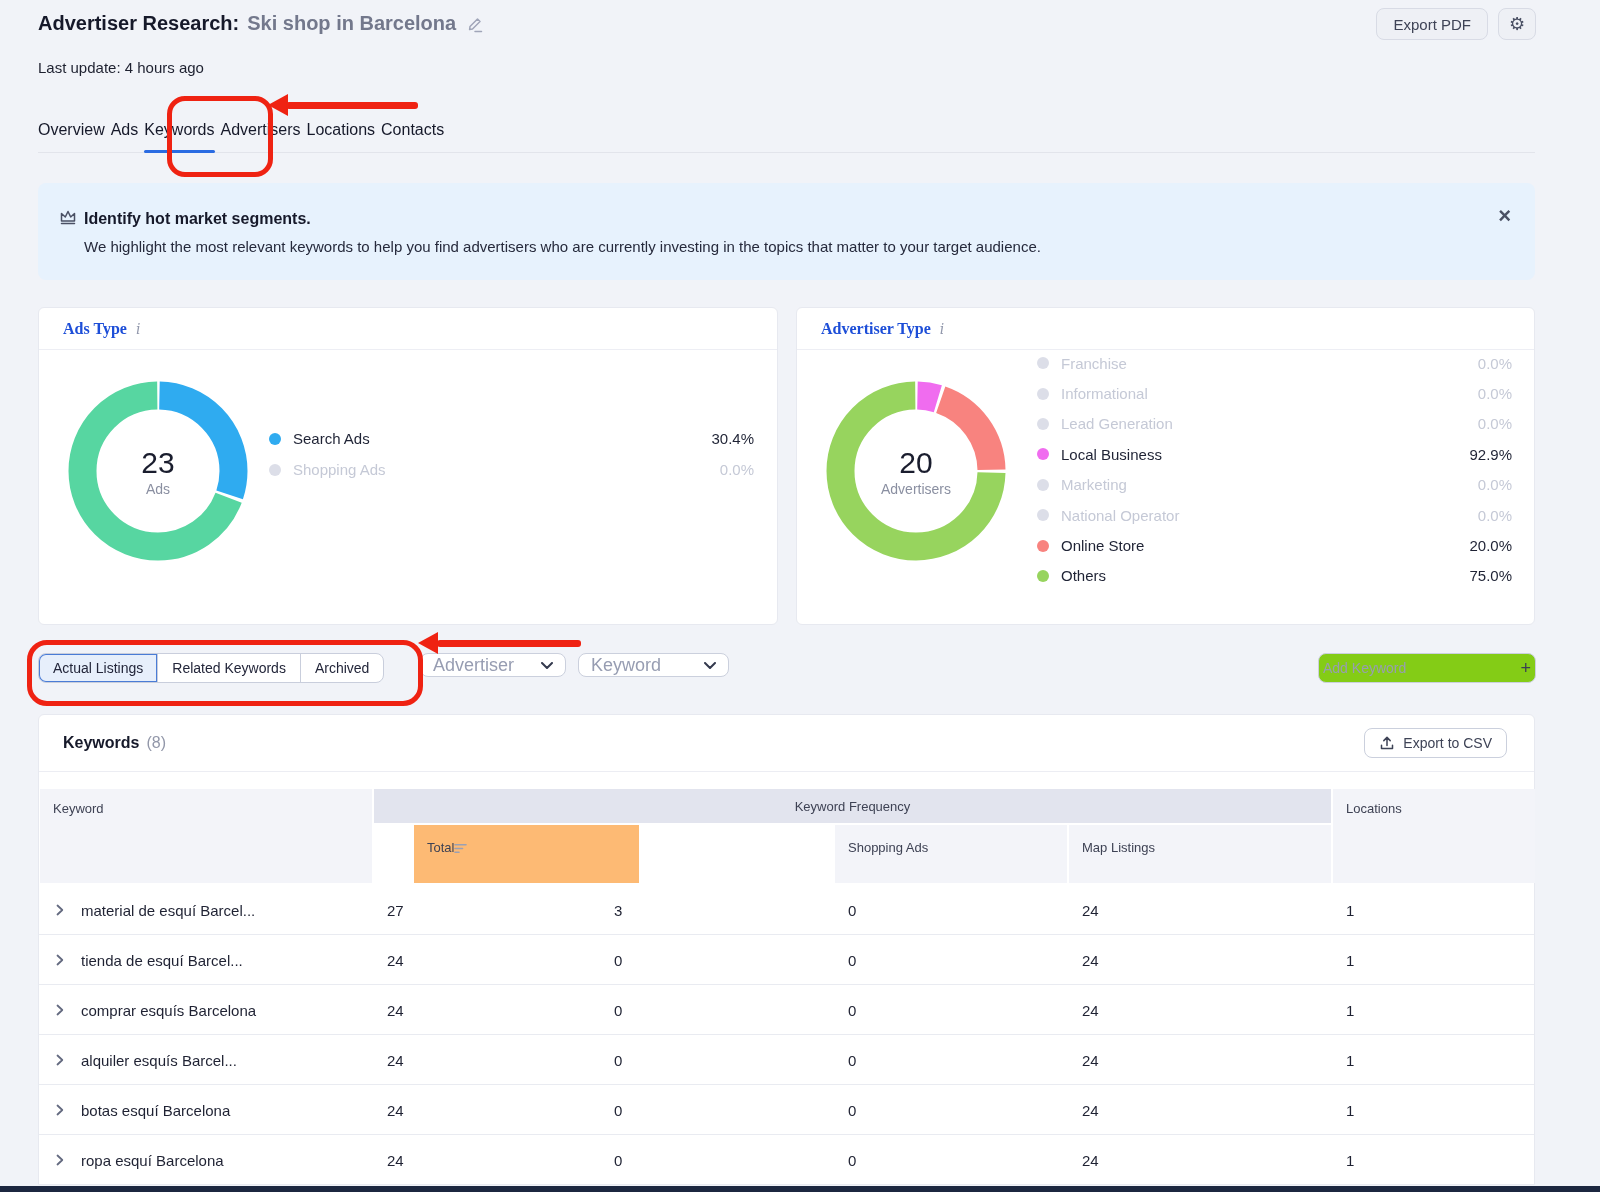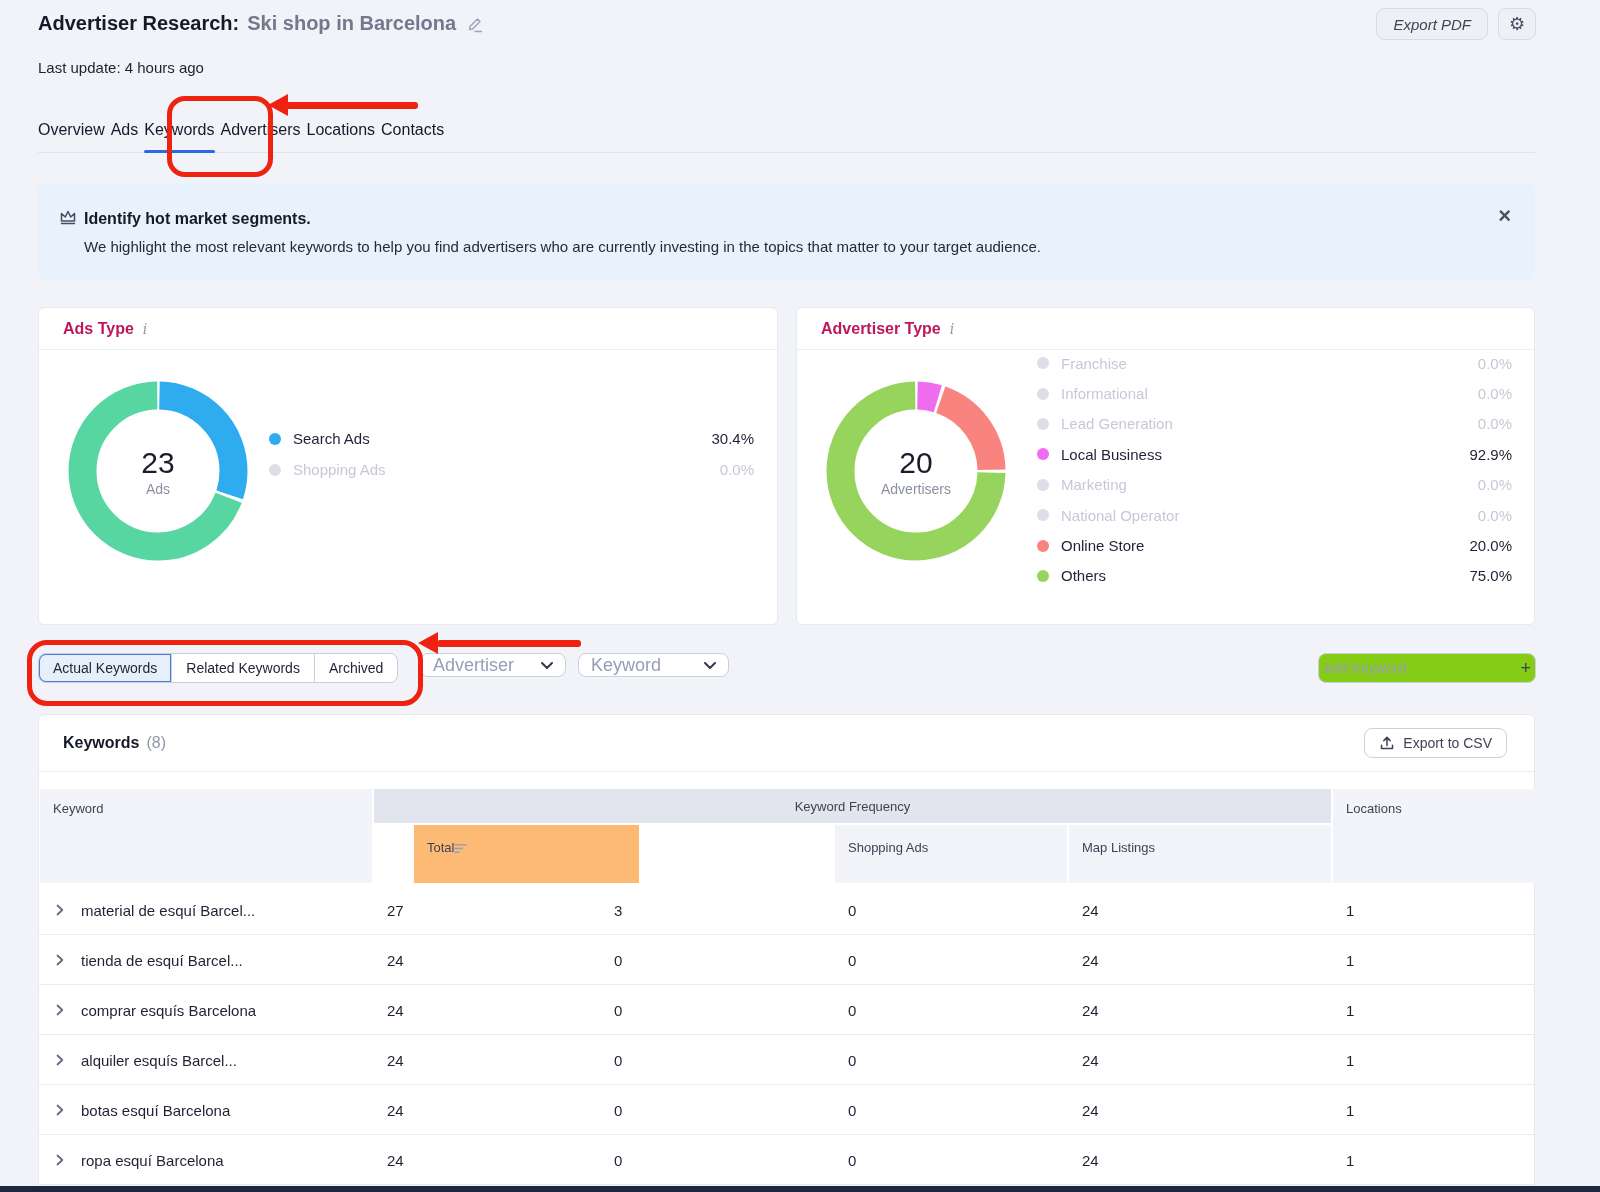--- a/index.html
+++ b/index.html
@@ -2,21 +2,21 @@
 <html><head>
 <meta charset="utf-8">
 <style>
   html,body{margin:0;padding:0;background:#fff;}
   .page{position:relative;width:1600px;height:1192px;background:#F1F3F8;font-family:"Liberation Sans",sans-serif;overflow:hidden;color:#1E2130;}
 
   
   .page-title{position:absolute;left:38px;top:12px;font-size:20px;font-weight:700;color:#16192A;display:flex;align-items:center;gap:8px;}
   .page-title .query{font-weight:600;color:#73788C;}
   .hdr-actions{position:absolute;right:64px;top:8px;display:flex;gap:10px;}
-  .btn{height:32px;display:inline-flex;align-items:center;gap:8px;padding:0 16px;background:#EEF0F5;border:1px solid #D8DBE5;border-radius:8px;font-size:15px;color:#3E4356;font-weight:500;cursor:pointer;box-sizing:border-box;font-style:italic;}
+  .btn{height:32px;display:inline-flex;align-items:center;gap:8px;padding:0 16px;background:#EEF0F5;border:1px solid #D8DBE5;border-radius:8px;font-size:15px;color:#3E4356;font-weight:500;cursor:pointer;box-sizing:border-box;}
   .btn.icon-only{width:38px;padding:0;justify-content:center;}
   .gear{font-family:"DejaVu Sans",sans-serif;font-size:18px;color:#4A5064;line-height:1;}
   .last-update{position:absolute;left:38px;top:59px;font-size:15px;color:#1E2130;}
 
   
   .tabs{position:absolute;left:38px;top:108px;right:65px;height:44px;border-bottom:1px solid #E2E4EB;display:flex;gap:6px;align-items:stretch;}
   .tab{font-size:16px;font-weight:500;color:#16192A;line-height:44px;position:relative;cursor:pointer;white-space:nowrap;}
   .tab.active::after{content:"";position:absolute;left:0;right:0;bottom:-1px;height:3px;border-radius:2px;background:#2A6BE2;}
 
   
@@ -24,21 +24,21 @@
   .banner-icon{position:absolute;left:20px;top:25px;}
   .banner-title{position:absolute;left:46px;top:27px;font-size:16px;font-weight:700;color:#16192A;}
   .banner-desc{position:absolute;left:46px;top:55px;font-size:15px;color:#262A3C;}
   .banner-close{position:absolute;right:24px;top:22px;font-size:22px;font-weight:700;color:#4A5064;cursor:pointer;line-height:1;}
 
   
   .card{position:absolute;top:307px;height:318px;background:#fff;border:1px solid #E7E9F0;border-radius:6px;box-sizing:border-box;}
   .card.ads{left:38px;width:740px;}
   .card.adv{left:796px;width:739px;}
   .card-head{height:41px;border-bottom:1px solid #EDEEF4;display:flex;align-items:center;padding:0 24px;gap:9px;}
-  .card-title{font-size:16px;font-weight:700;color:#be185d;}
+  .card-title{font-size:16px;font-weight:700;color:#1d4ed8;font-family:Liberation Serif, serif;}
   .info-i{font-family:"DejaVu Serif",serif;font-style:italic;font-size:14px;color:#9298AC;cursor:pointer;}
   .donut-wrap{position:absolute;left:29px;top:73px;width:180px;height:180px;}
   .donut-center{position:absolute;inset:0;display:flex;flex-direction:column;align-items:center;justify-content:center;gap:1px;pointer-events:none;}
   .donut-num{font-size:30px;color:#1A1D2E;}
   .donut-sub{font-size:14px;color:#8A8FA1;}
   .legend{position:absolute;display:flex;flex-direction:column;}
   .card.ads .legend{left:230px;top:115px;right:23px;}
   .card.ads .legend-row{height:31px;}
   .card.adv .legend{left:240px;top:40px;right:22px;}
   .card.adv .legend-row{height:30.4px;}
@@ -229,21 +229,21 @@
         </div>
         <div class="legend-row">
           <span class="legend-dot" style="background: rgb(151, 212, 94);"></span>
           <span>Others</span>
           <span class="legend-val">75.0%</span>
         </div>
       </div>
   </div>
 
   <div class="seg">
-      <div class="seg-item selected">Actual Keywords</div>
+      <div class="seg-item selected">Actual Listings</div>
       <div class="seg-item">Related Keywords</div>
       <div class="seg-item">Archived</div>
     </div>
 
   <div class="select" id="advertiser-select">
     <span>Advertiser</span>
     <span class="chev">
         <svg width="12" height="7" viewBox="0 0 12 7">
           <polyline points="1,1 6,6 11,1" fill="none" stroke="#343A4E" stroke-width="2" stroke-linecap="round" stroke-linejoin="round"></polyline>
         </svg>

